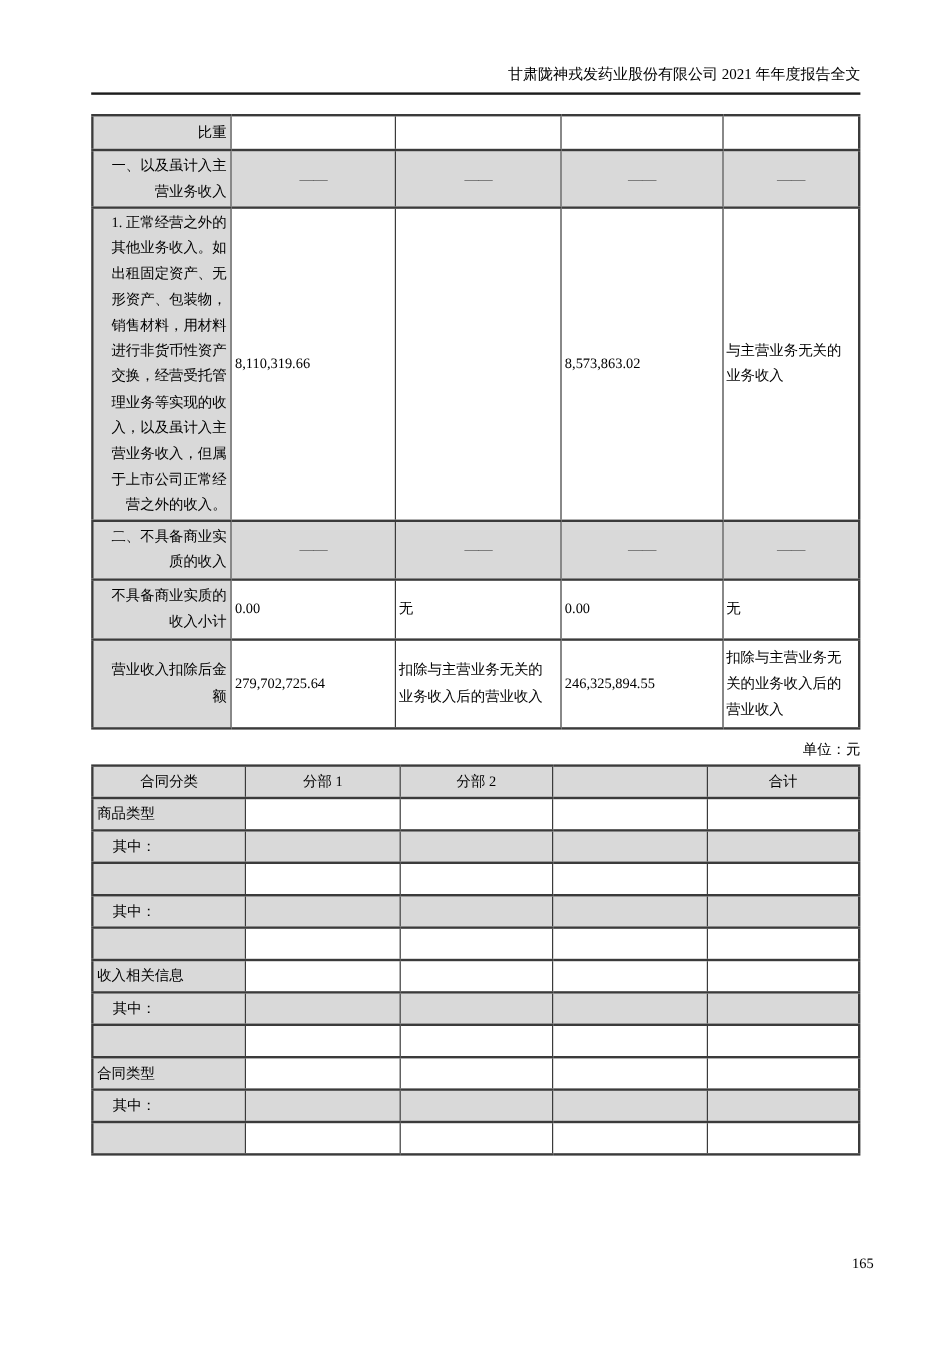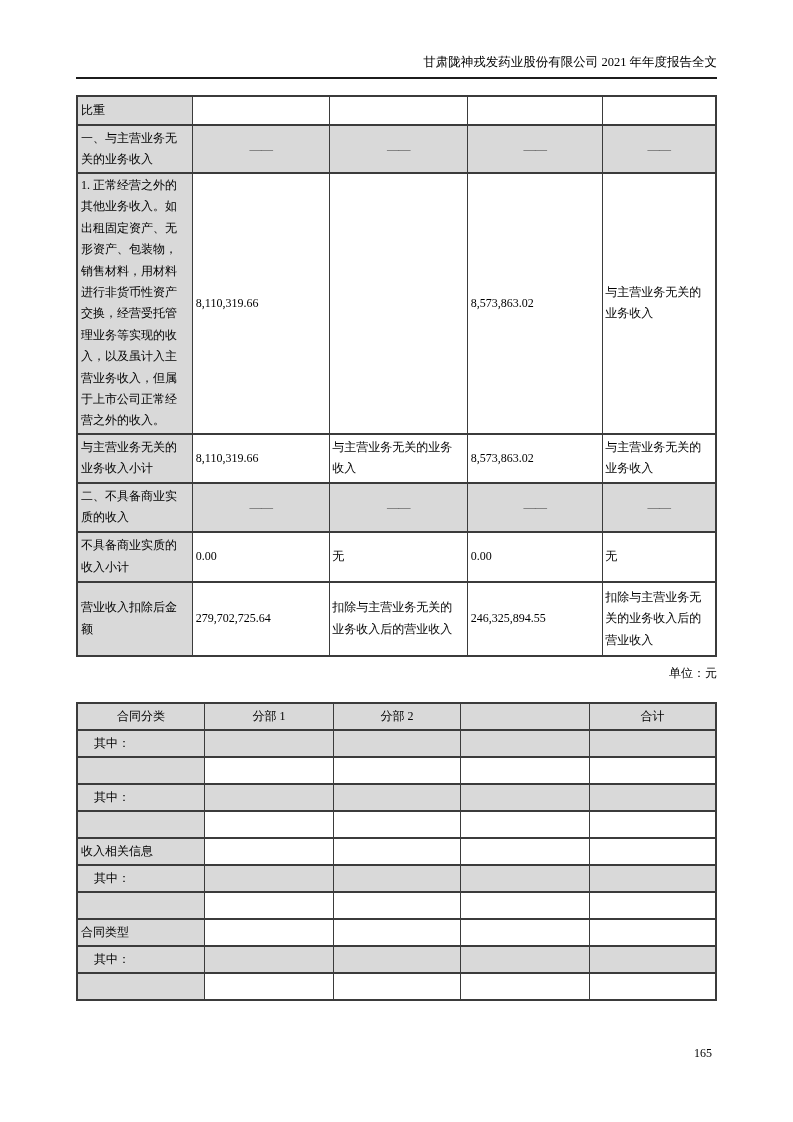--- a/index.html
+++ b/index.html
@@ -41,44 +41,44 @@
     font-size:12px;
     font-weight:normal;
     padding:1px 3px;
     vertical-align:middle;
     overflow:hidden;
     word-break:break-all;
   }
   .shade{background:var(--shade);}
   
   .t1{margin-top:16px;}
-  .t1 .lbl{text-align:left;line-height:21.4px;}
+  .t1 .lbl{text-align:right;line-height:21.4px;}
   .t1 .num{text-align:left;padding-right:2px;}
   .t1 .desc{text-align:left;line-height:21.4px;padding-left:2px;}
   .t1 .dash{text-align:center;color:#5a5a5a;letter-spacing:-0.5px;}
   .t1r0 td{height:25px;}
   .t1r1 td{height:44px;}
   .t1r2 td{height:232px;}
   .t1r3 td{height:45px;}
   .t1r4 td{height:45px;}
   .t1r5 td{height:46px;}
   .t1r6 td{height:70px;}
   
   .note{margin-top:4px;font-size:12px;line-height:16px;}
   .unit{margin-top:8px;text-align:right;font-size:12px;line-height:16px;}
   
-  .t2{margin-top:21px;}
+  .t2{margin-top:5px;}
   .t2 td{height:23px;line-height:16px;}
   .t2 .hdr{text-align:center;}
   .t2 .lbl{text-align:left;}
   .t2 .indent{padding-left:16px;}
   .pageno{
     position:absolute;
     top:1046px;
-    right:81px;
+    right:65px;
     font-size:12px;
   }
 </style>
 </head>
 <body>
 
 <div class="page">
   <div class="content">
 
     <div class="doc-header">甘肃陇神戎发药业股份有限公司 2021 年年度报告全文</div>
@@ -94,37 +94,30 @@
       </colgroup>
       <tbody>
           <tr class="t1r0">
             <td class="lbl shade">比重</td>
             <td class="num"></td>
             <td class="desc"></td>
             <td class="num"></td>
             <td class="desc"></td>
           </tr>
           <tr class="t1r1">
-            <td class="lbl shade">一、与主营业务无关的业务收入</td>
+            <td class="lbl shade">一、以及虽计入主营业务收入</td>
             <td class="dash shade">——</td>
             <td class="dash shade">——</td>
             <td class="dash shade">——</td>
             <td class="dash shade">——</td>
           </tr>
           <tr class="t1r2">
             <td class="lbl shade">1. 正常经营之外的其他业务收入。如出租固定资产、无形资产、包装物，销售材料，用材料进行非货币性资产交换，经营受托管理业务等实现的收入，以及虽计入主营业务收入，但属于上市公司正常经营之外的收入。</td>
             <td class="num">8,110,319.66</td>
             <td class="desc"></td>
-            <td class="num">8,573,863.02</td>
-            <td class="desc">与主营业务无关的业务收入</td>
-          </tr>
-          <tr class="t1r3">
-            <td class="lbl shade">与主营业务无关的业务收入小计</td>
-            <td class="num">8,110,319.66</td>
-            <td class="desc">与主营业务无关的业务收入</td>
             <td class="num">8,573,863.02</td>
             <td class="desc">与主营业务无关的业务收入</td>
           </tr>
           <tr class="t1r4">
             <td class="lbl shade">二、不具备商业实质的收入</td>
             <td class="dash shade">——</td>
             <td class="dash shade">——</td>
             <td class="dash shade">——</td>
             <td class="dash shade">——</td>
           </tr>
@@ -157,20 +150,27 @@
       </colgroup>
       <tbody>
           <tr>
             <td class="hdr shade">合同分类</td>
             <td class="hdr shade">分部 1</td>
             <td class="hdr shade">分部 2</td>
             <td class="hdr shade"></td>
             <td class="hdr shade">合计</td>
           </tr>
           <tr>
+            <td class="lbl shade">商品类型</td>
+            <td class="cell"></td>
+            <td class="cell"></td>
+            <td class="cell"></td>
+            <td class="cell"></td>
+          </tr>
+          <tr>
             <td class="lbl shade indent">其中：</td>
             <td class="cell shade"></td>
             <td class="cell shade"></td>
             <td class="cell shade"></td>
             <td class="cell shade"></td>
           </tr>
           <tr>
             <td class="lbl shade"></td>
             <td class="cell"></td>
             <td class="cell"></td>

